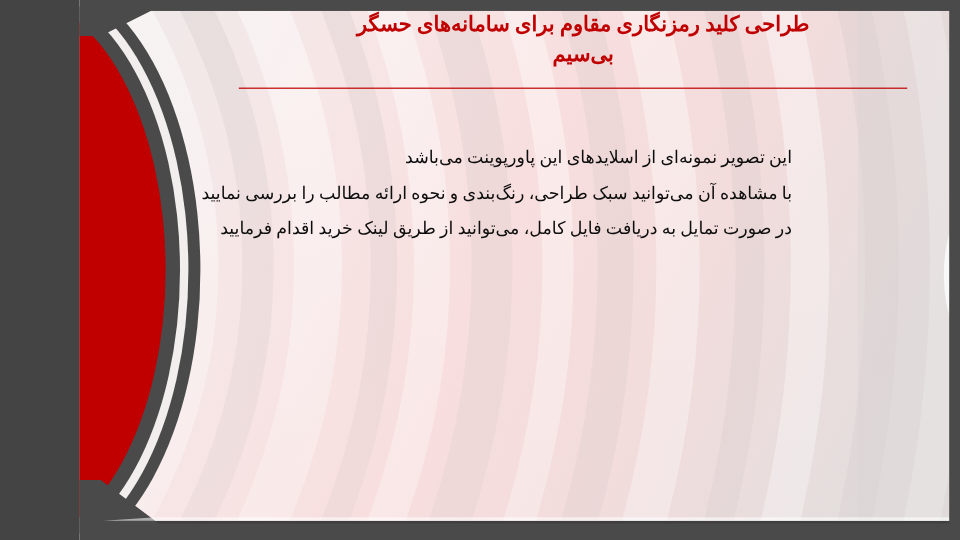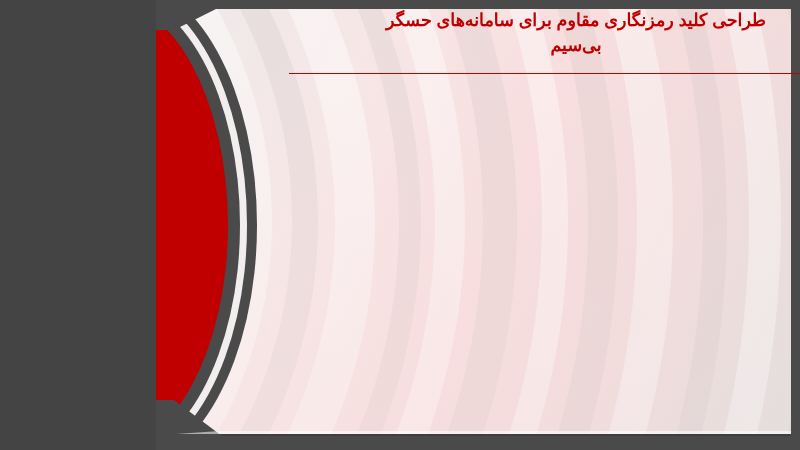--- a/index.html
+++ b/index.html
@@ -2,25 +2,25 @@
 <html lang="fa" dir="rtl"><head>
 <meta charset="utf-8">
 <style>
   html, body {
     margin: 0;
     padding: 0;
     background: #444444;
   }
   #slide {
     position: relative;
-    width: 644px;
+    width: 734px;
     height: 450px;
     overflow: hidden;
     background: #fdba74;
-    font-family: Liberation Sans, sans-serif;
+    font-family: Liberation Serif, serif;
   }
 
   
   .frame-outer {
     position: absolute;
     inset: 0;
     background: #4a4a4a;
   }
   .frame-inner-shadow {
     position: absolute;
@@ -201,14 +201,19 @@
   <svg class="wedge" style="right:0; top:0; width:14px; height:450px;" viewBox="0 0 14 450" preserveAspectRatio="none">
     <rect x="5" y="0" width="9" height="450" fill="#4a4a4a"></rect>
   </svg>
 
   <div class="title-block">
     <div class="title-text">طراحی کلید رمزنگاری مقاوم برای سامانه‌های حسگر
 بی‌سیم</div>
   </div>
   <div class="title-rule"></div>
 
+  <div class="body-block">
+    <div class="body-line">این تصویر نمونه‌ای از اسلایدهای این پاورپوینت می‌باشد</div>
+    <div class="body-line">با مشاهده آن می‌توانید سبک طراحی، رنگ‌بندی و نحوه ارائه مطالب را بررسی نمایید</div>
+    <div class="body-line">در صورت تمایل به دریافت فایل کامل، می‌توانید از طریق لینک خرید اقدام فرمایید</div>
+  </div>
 
 </div>
 
 </body></html>

